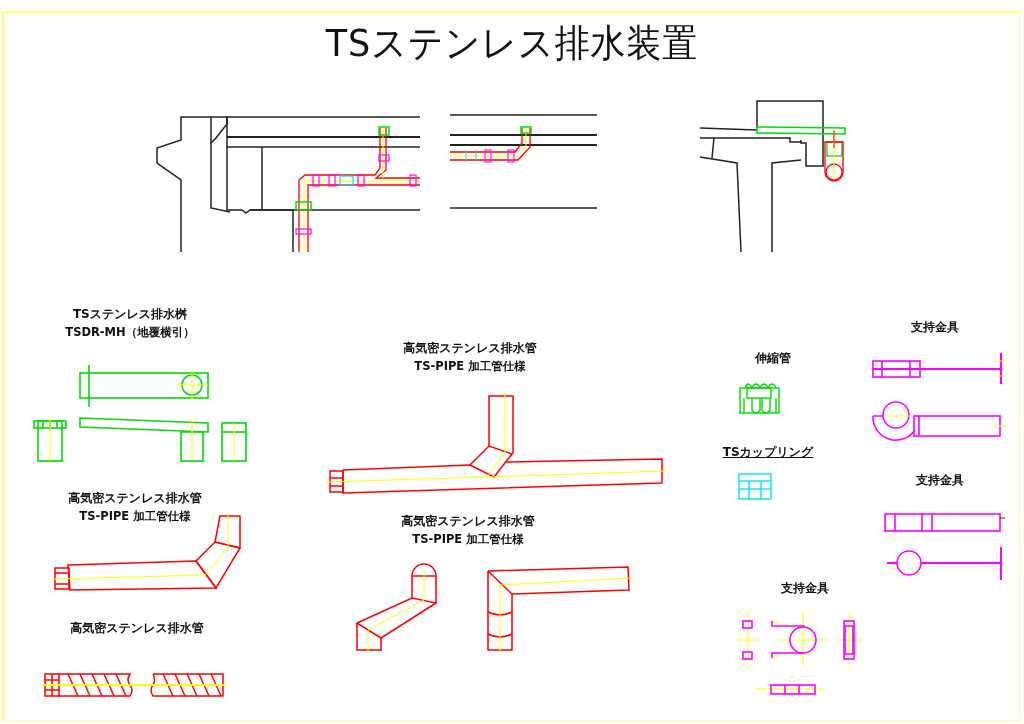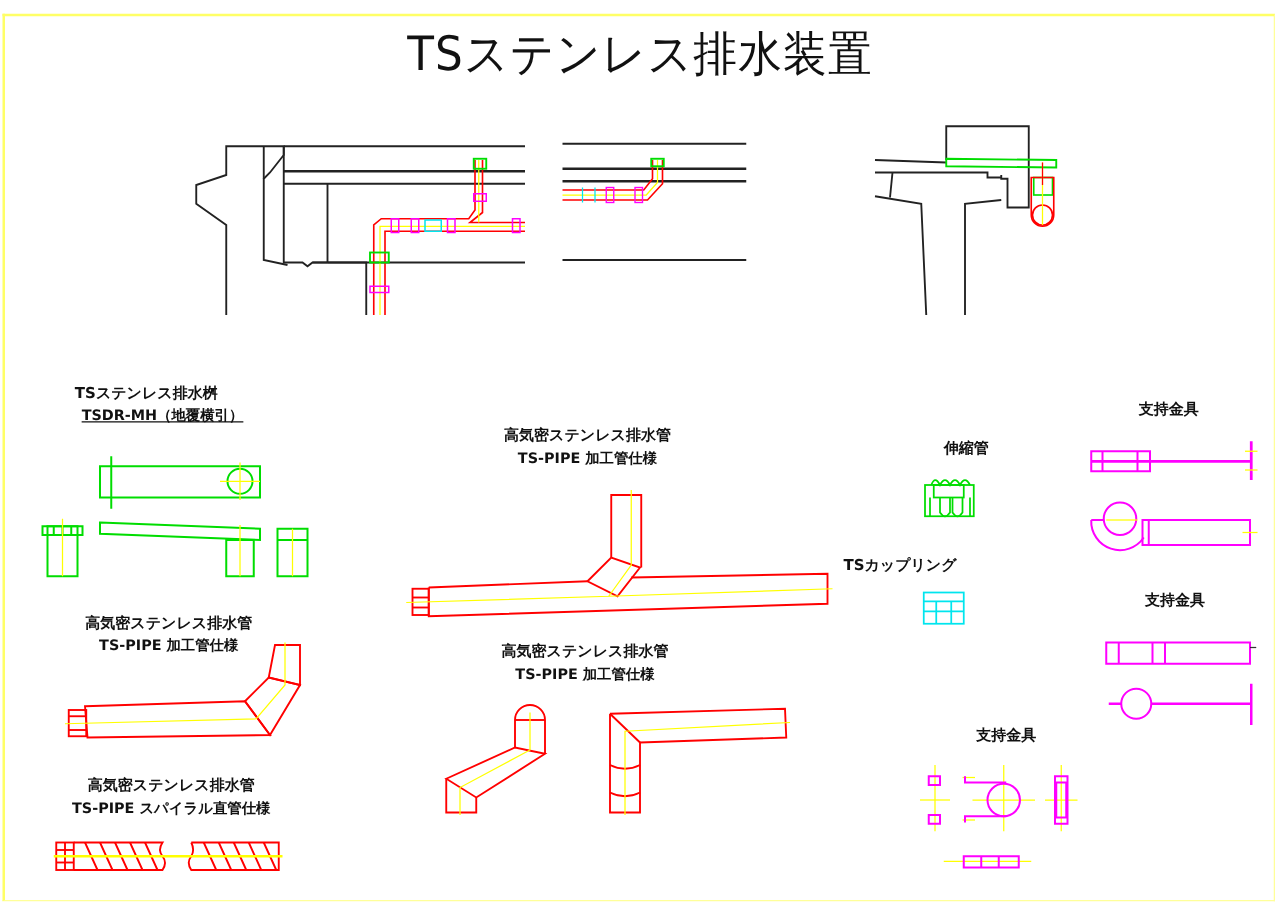--- a/index.html
+++ b/index.html
@@ -13,37 +13,36 @@
   svg { position: absolute; left: 0; top: 0; }
 </style>
 </head>
 <body>
 
 <div id="sheet">
   <div class="frame"></div>
 
   <div class="lbl title">TSステンレス排水装置</div>
 
-  <div class="lbl l1" style="left:7px;width:220px;top:306px;">TSステンレス排水桝</div>
-  <div class="lbl l2" style="left:20px;width:220px;top:325px;text-decoration:underline;">TSDR-MH（地覆横引）</div>
+  <div class="lbl l1" style="left:20px;width:220px;top:306px;">TSステンレス排水桝</div>
+  <div class="lbl l2" style="left:20px;width:220px;top:325px;">TSDR-MH（地覆横引）</div>
 
   <div class="lbl l1" style="left:25px;width:220px;top:490px;">高気密ステンレス排水管</div>
   <div class="lbl l2" style="left:25px;width:220px;top:509px;">TS-PIPE 加工管仕様</div>
 
   <div class="lbl l1" style="left:27px;width:220px;top:620px;">高気密ステンレス排水管</div>
-  <div class="lbl l2" style="left:27px;width:220px;top:639px;">TS-PIPE スパイラル直管仕様</div>
 
   <div class="lbl l1" style="left:360px;width:220px;top:340px;">高気密ステンレス排水管</div>
   <div class="lbl l2" style="left:360px;width:220px;top:359px;">TS-PIPE 加工管仕様</div>
 
   <div class="lbl l1" style="left:358px;width:220px;top:513px;">高気密ステンレス排水管</div>
   <div class="lbl l2" style="left:358px;width:220px;top:532px;">TS-PIPE 加工管仕様</div>
 
   <div class="lbl l1" style="left:733px;width:80px;top:350px;">伸縮管</div>
-  <div class="lbl l1" style="left:660px;width:120px;top:444px;">TSカップリング</div>
+  <div class="lbl l1" style="left:708px;width:120px;top:444px;text-decoration:underline;">TSカップリング</div>
 
   <div class="lbl l1" style="left:895px;width:80px;top:319px;">支持金具</div>
   <div class="lbl l1" style="left:900px;width:80px;top:472px;">支持金具</div>
   <div class="lbl l1" style="left:765px;width:80px;top:580px;">支持金具</div>
 
   <svg width="1024" height="724" viewBox="0 0 1024 724" fill="none" stroke-linejoin="miter">
 
     <g stroke="#222" stroke-width="1.5">
       <polyline points="181,252 181,180 157,163 157,148 181,140 181,117 227,117 227,124 216,138 211,143 211,208 230,212"></polyline>
       <line x1="211" y1="117" x2="211" y2="143"></line>

